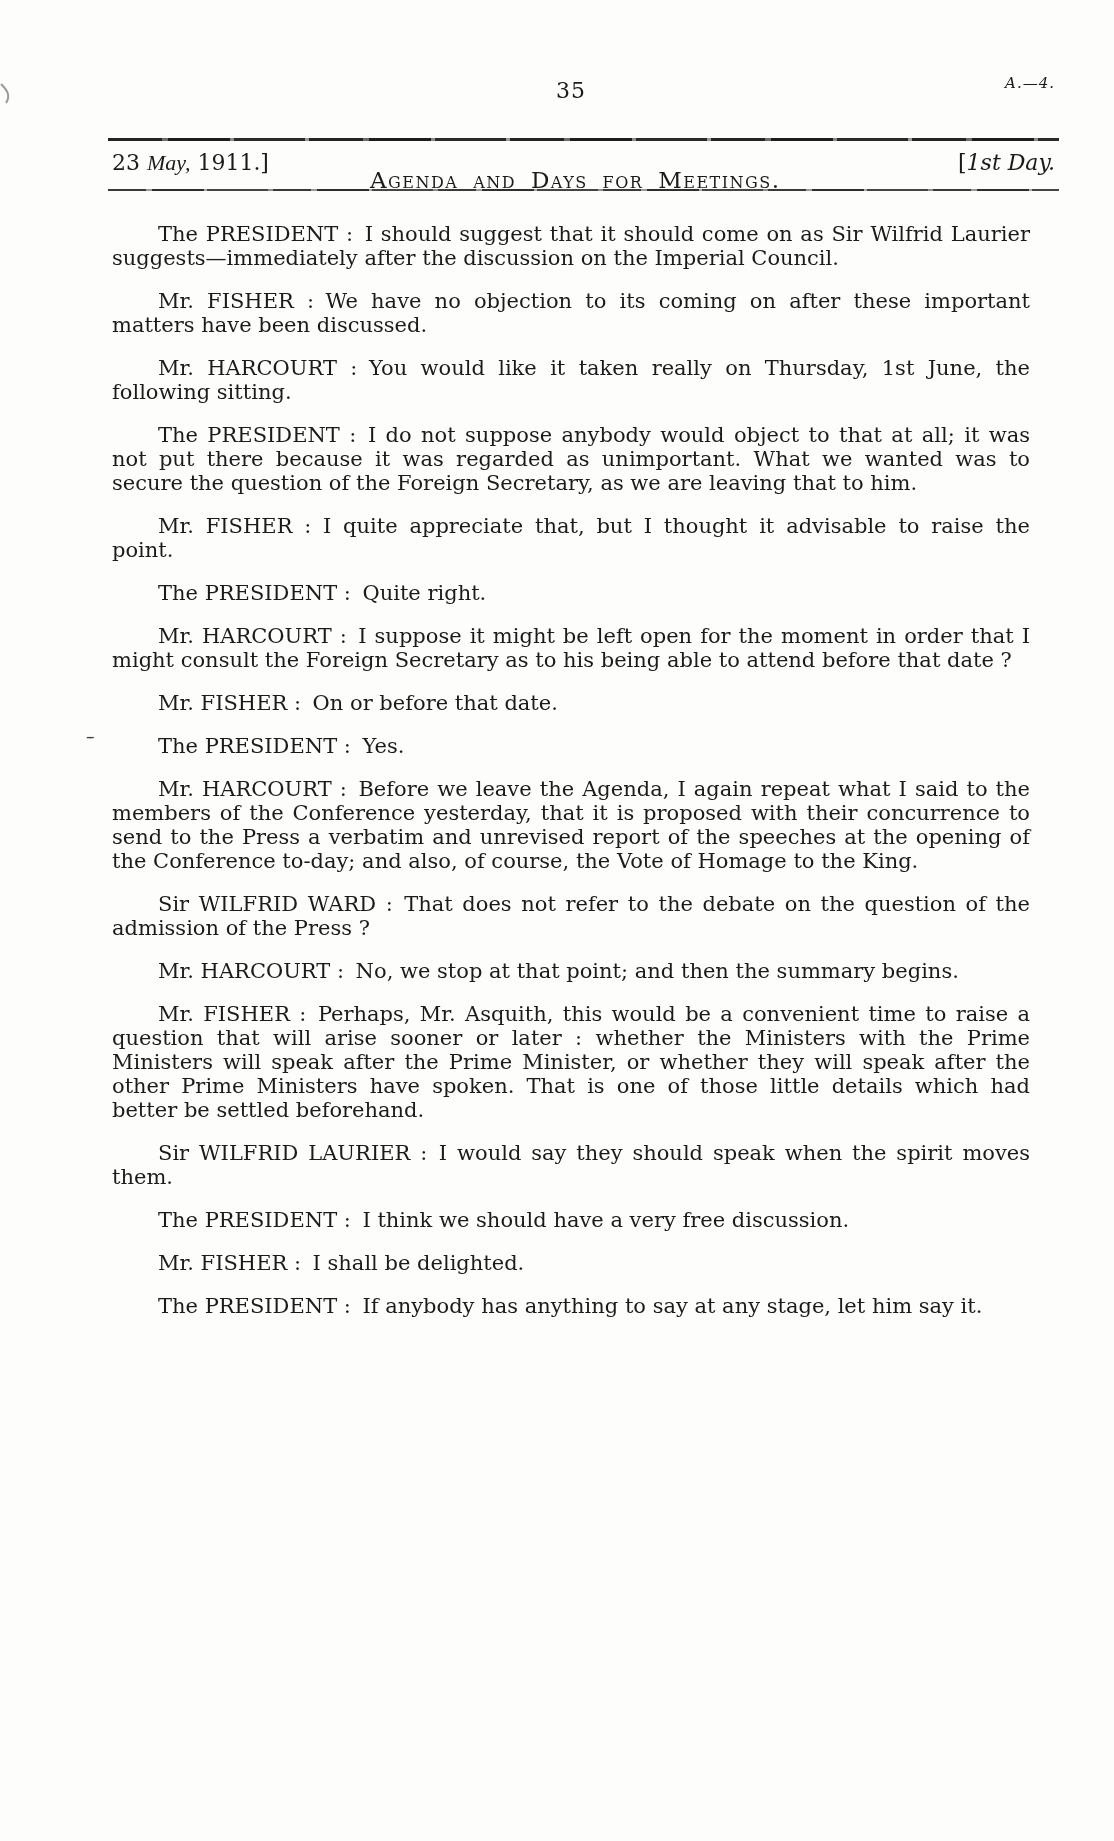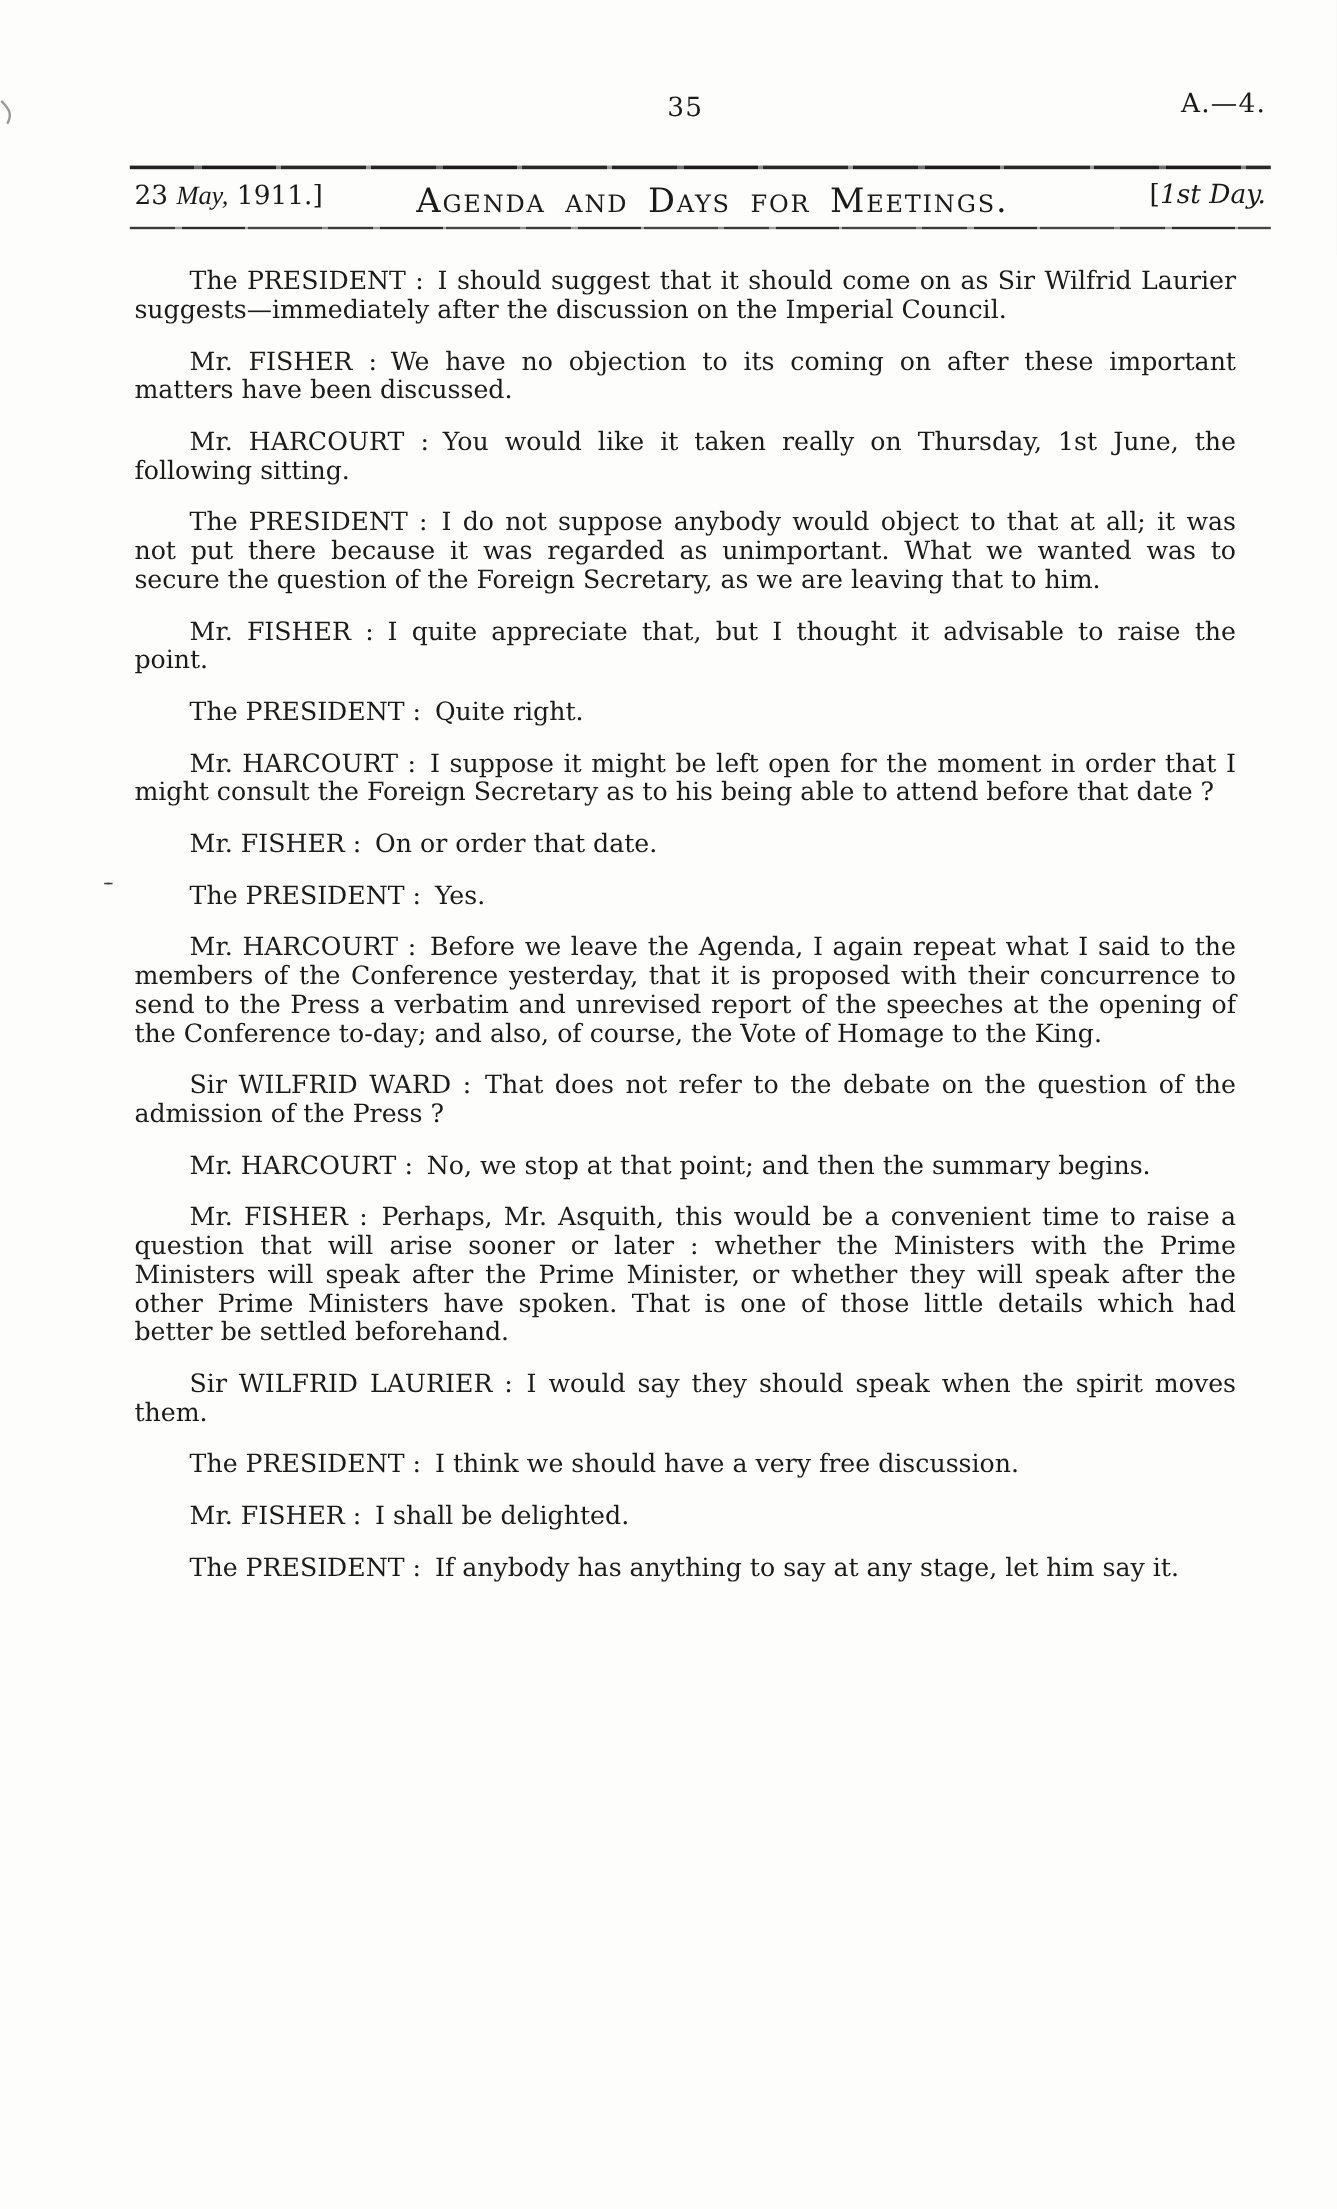--- a/index.html
+++ b/index.html
@@ -25,22 +25,23 @@
     width: 918px;
     top: 78px;
     text-align: center;
     font-size: 22px;
     letter-spacing: 1px;
   }
   .doc-ref {
     position: absolute;
     right: 82px;
     top: 74px;
-    font-size: 22px;
+    font-size: 15px;
     letter-spacing: 1px;
+    font-style: italic;
   }
   
   .rule {
     position: absolute;
     left: 108px;
     right: 78px;
   }
   .rule-1 {
     top: 138px;
     height: 3px;
@@ -70,27 +71,26 @@
     left: 0;
     top: 0;
     font-size: 22px;
     white-space: nowrap;
   }
   .rh-date .it { font-style: italic; font-family: Liberation Serif, serif; }
   .rh-title {
     position: absolute;
     left: 50%;
     transform: translateX(-52%);
-    top: 1px;
+    top: 17px;
     font-variant: small-caps;
-    font-size: 28px;
+    font-size: 23px;
     letter-spacing: 1.5px;
     word-spacing: 6px;
     white-space: nowrap;
-    margin-left: 20px;
   }
   .rh-day {
     position: absolute;
     right: 0;
     top: 0;
     font-size: 22px;
     white-space: nowrap;
   }
   .rh-day .it { font-style: italic; text-align: right; }
   
@@ -157,21 +157,21 @@
 
 
     <p class="para"><span class="speaker">The PRESIDENT :</span><span class="speech">I do not suppose anybody would object to that at all; it was not put there because it was regarded as unimportant.  What we wanted was to secure the question of the Foreign Secretary, as we are leaving that to him.</span></p>
 
     <p class="para"><span class="speaker">Mr. FISHER :</span><span class="speech">I quite appreciate that, but I thought it advisable to raise the point.</span></p>
 
     <p class="para"><span class="speaker">The PRESIDENT :</span><span class="speech">Quite right.</span></p>
 
     <p class="para"><span class="speaker">Mr. HARCOURT :</span><span class="speech">I suppose it might be left open for the moment in order that I might consult the Foreign Secretary as to his being able to attend before that date ?</span></p>
 
-    <p class="para"><span class="speaker">Mr. FISHER :</span><span class="speech">On or order that date.</span></p>
+    <p class="para"><span class="speaker">Mr. FISHER :</span><span class="speech">On or before that date.</span></p>
 
     <p class="para"><span class="speaker">The PRESIDENT :</span><span class="speech">Yes.</span></p>
 
     <p class="para"><span class="speaker">Mr. HARCOURT :</span><span class="speech">Before we leave the Agenda, I again repeat what I said to the members of the Conference yesterday, that it is proposed with their concurrence to send to the Press a verbatim and unrevised report of the speeches at the opening of the Conference to-day; and also, of course, the Vote of Homage to the King.</span></p>
 
     <p class="para"><span class="speaker">Sir WILFRID WARD :</span><span class="speech">That does not refer to the debate on the question of the admission of the Press ?</span></p>
 
     <p class="para"><span class="speaker">Mr. HARCOURT :</span><span class="speech">No, we stop at that point; and then the summary begins.</span></p>
 
 

